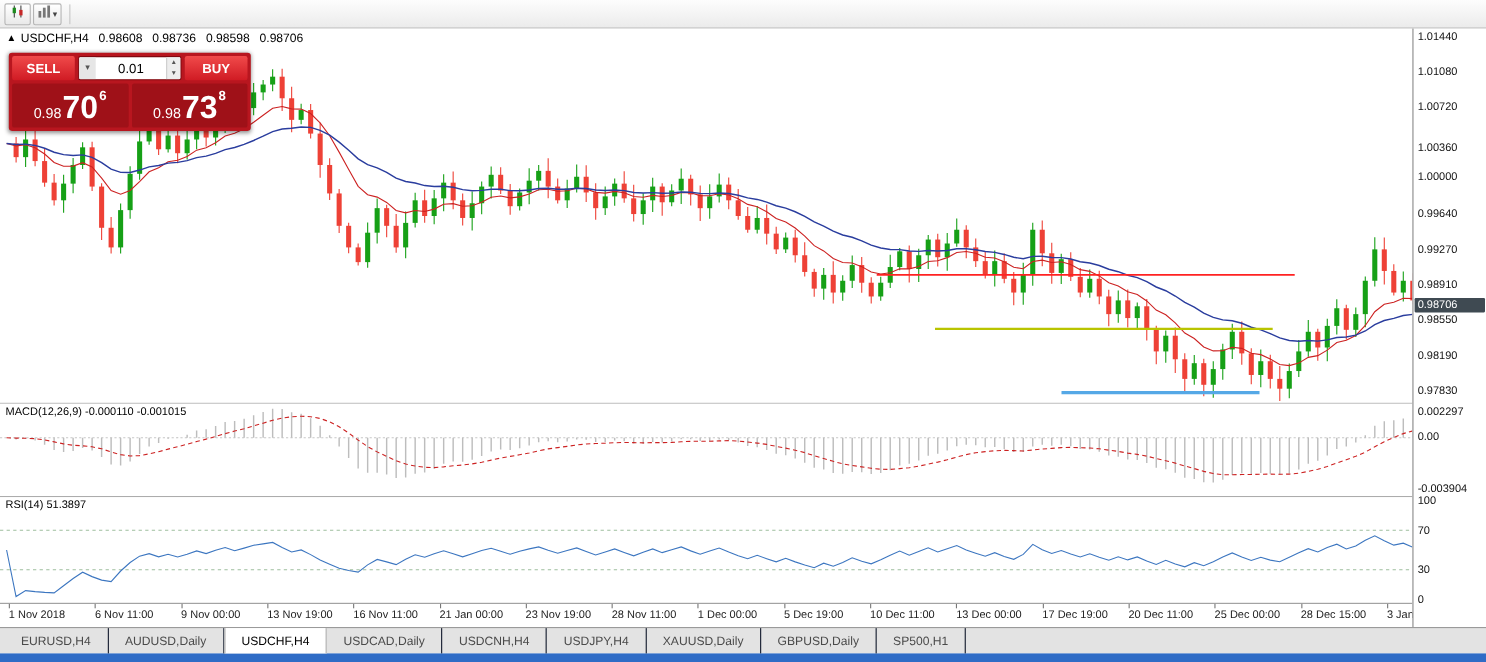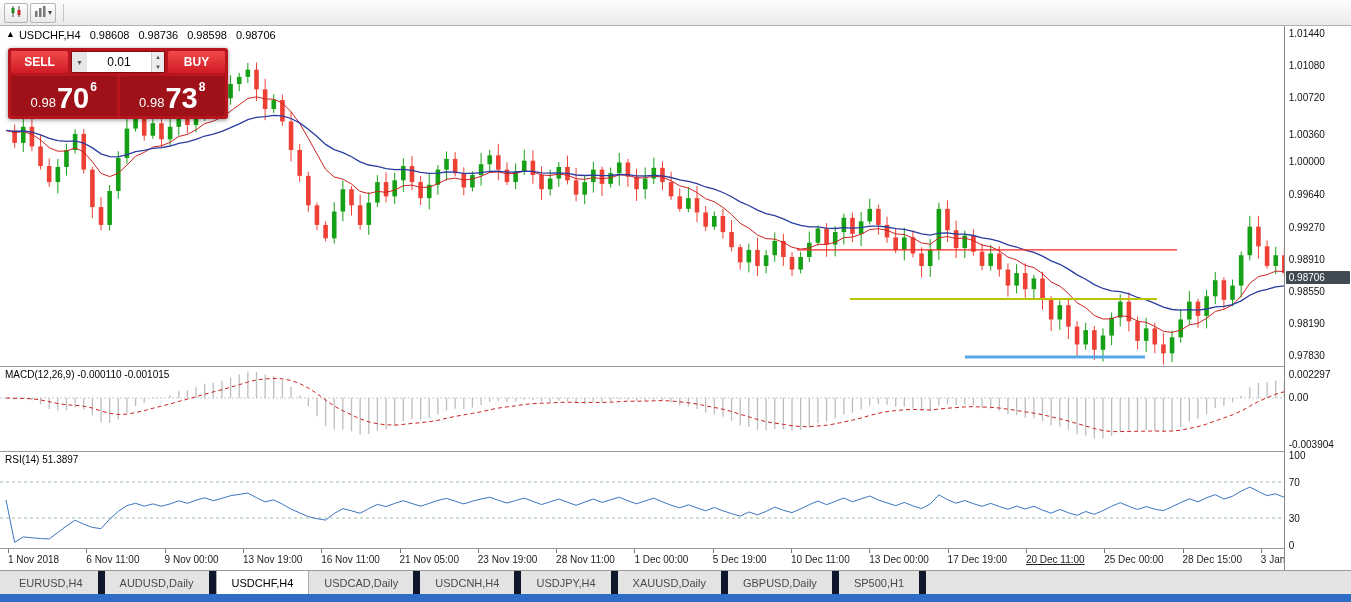--- a/index.html
+++ b/index.html
@@ -78,21 +78,21 @@
   .pb-small { font-size:13px; margin-bottom:3px; }
   .pb-big { font-size:29px; font-weight:bold; line-height:1; margin:0 1px; }
   .pb-sup { font-size:12px; font-weight:bold; align-self:flex-start; margin-top:2px; }
   
   .tab-bar {
     height:24px; background:#e3e3e3; border-top:1px solid #9a9a9a;
     display:flex; align-items:stretch; padding-left:4px;
   }
   .tab {
     display:flex; align-items:center; padding:0 15px; font-size:11px; color:#4a4a4a;
-    border-right:7px solid #0f172a; cursor:pointer; white-space:nowrap;
+    border-right:1px solid #0f172a; cursor:pointer; white-space:nowrap;
   }
   .tab.active { background:#fff; color:#000; border-right:1px solid #aaa; border-left:1px solid #aaa; }
   .bottom-strip { height:8px; }
 </style>
 </head>
 <body>
 
 <div class="toolbar">
   <div class="icon-btn">
     <span>
@@ -639,37 +639,37 @@
         <div class="axis-label" style="left: 8px;">1 Nov 2018</div>
         <div class="axis-tick" style="left: 86.3px;"></div>
         <div class="axis-label" style="left: 86.3px;">6 Nov 11:00</div>
         <div class="axis-tick" style="left: 164.6px;"></div>
         <div class="axis-label" style="left: 164.6px;">9 Nov 00:00</div>
         <div class="axis-tick" style="left: 242.9px;"></div>
         <div class="axis-label" style="left: 242.9px;">13 Nov 19:00</div>
         <div class="axis-tick" style="left: 321.2px;"></div>
         <div class="axis-label" style="left: 321.2px;">16 Nov 11:00</div>
         <div class="axis-tick" style="left: 399.5px;"></div>
-        <div class="axis-label" style="left: 399.5px;">21 Nov 05:00</div>
+        <div class="axis-label" style="left: 399.5px;">21 Jan 00:00</div>
         <div class="axis-tick" style="left: 477.8px;"></div>
         <div class="axis-label" style="left: 477.8px;">23 Nov 19:00</div>
         <div class="axis-tick" style="left: 556.1px;"></div>
         <div class="axis-label" style="left: 556.1px;">28 Nov 11:00</div>
         <div class="axis-tick" style="left: 634.4px;"></div>
         <div class="axis-label" style="left: 634.4px;">1 Dec 00:00</div>
         <div class="axis-tick" style="left: 712.7px;"></div>
         <div class="axis-label" style="left: 712.7px;">5 Dec 19:00</div>
         <div class="axis-tick" style="left: 791px;"></div>
         <div class="axis-label" style="left: 791px;">10 Dec 11:00</div>
         <div class="axis-tick" style="left: 869.3px;"></div>
         <div class="axis-label" style="left: 869.3px;">13 Dec 00:00</div>
         <div class="axis-tick" style="left: 947.6px;"></div>
         <div class="axis-label" style="left: 947.6px;">17 Dec 19:00</div>
         <div class="axis-tick" style="left: 1025.9px;"></div>
-        <div class="axis-label" style="left: 1025.9px; text-decoration: underline;">20 Dec 11:00</div>
+        <div class="axis-label" style="left: 1025.9px;">20 Dec 11:00</div>
         <div class="axis-tick" style="left: 1104.2px;"></div>
         <div class="axis-label" style="left: 1104.2px;">25 Dec 00:00</div>
         <div class="axis-tick" style="left: 1182.5px;"></div>
         <div class="axis-label" style="left: 1182.5px;">28 Dec 15:00</div>
         <div class="axis-tick" style="left: 1260.8px;"></div>
         <div class="axis-label" style="left: 1260.8px;">3 Jan 00:00</div>
       </div>
   </div>
 
   <div class="scale-col">

